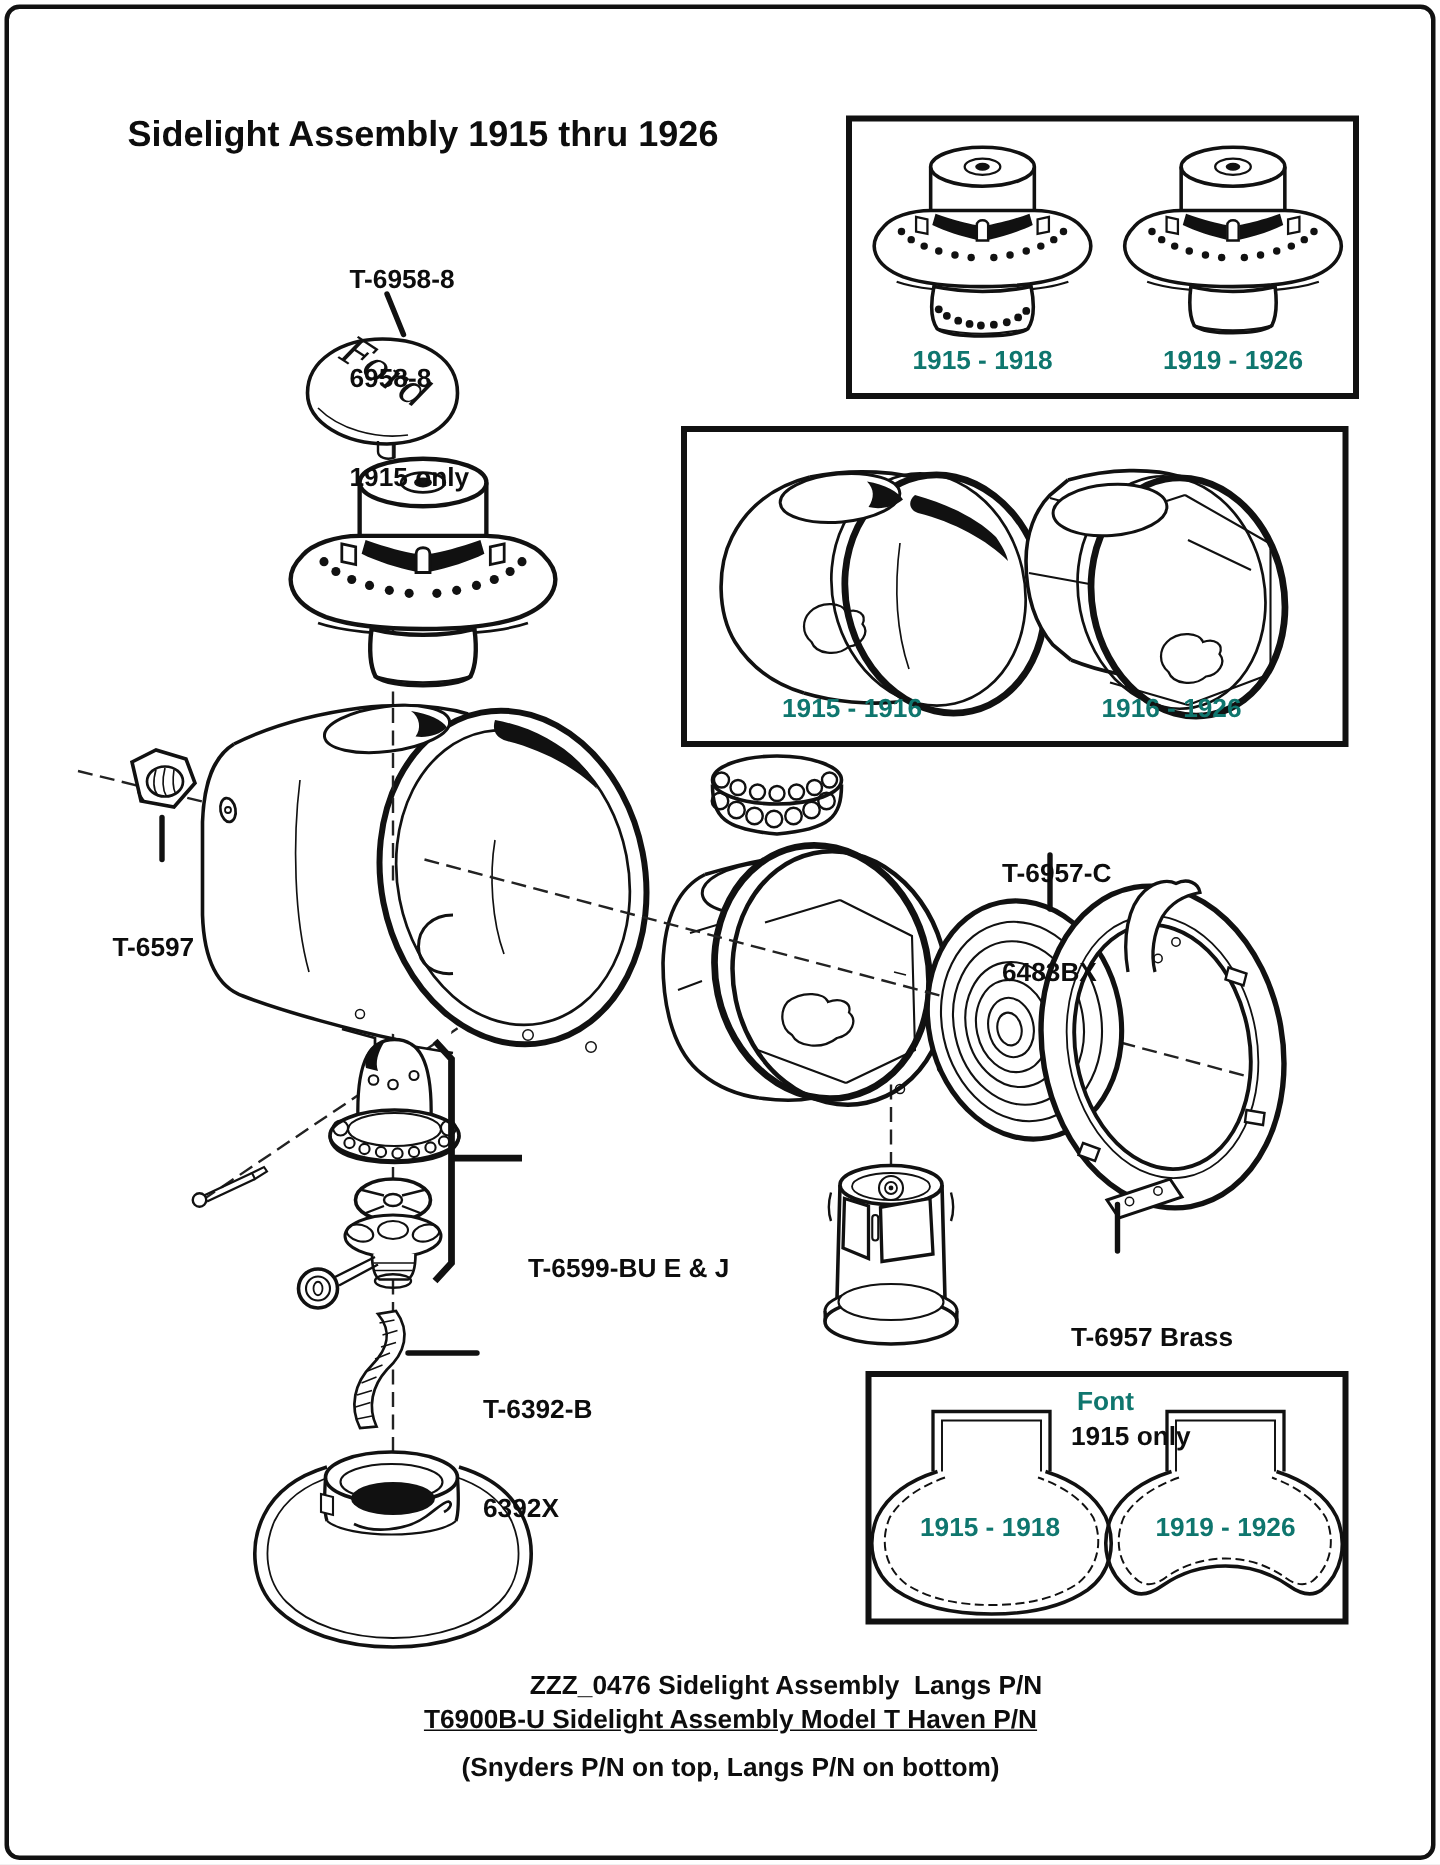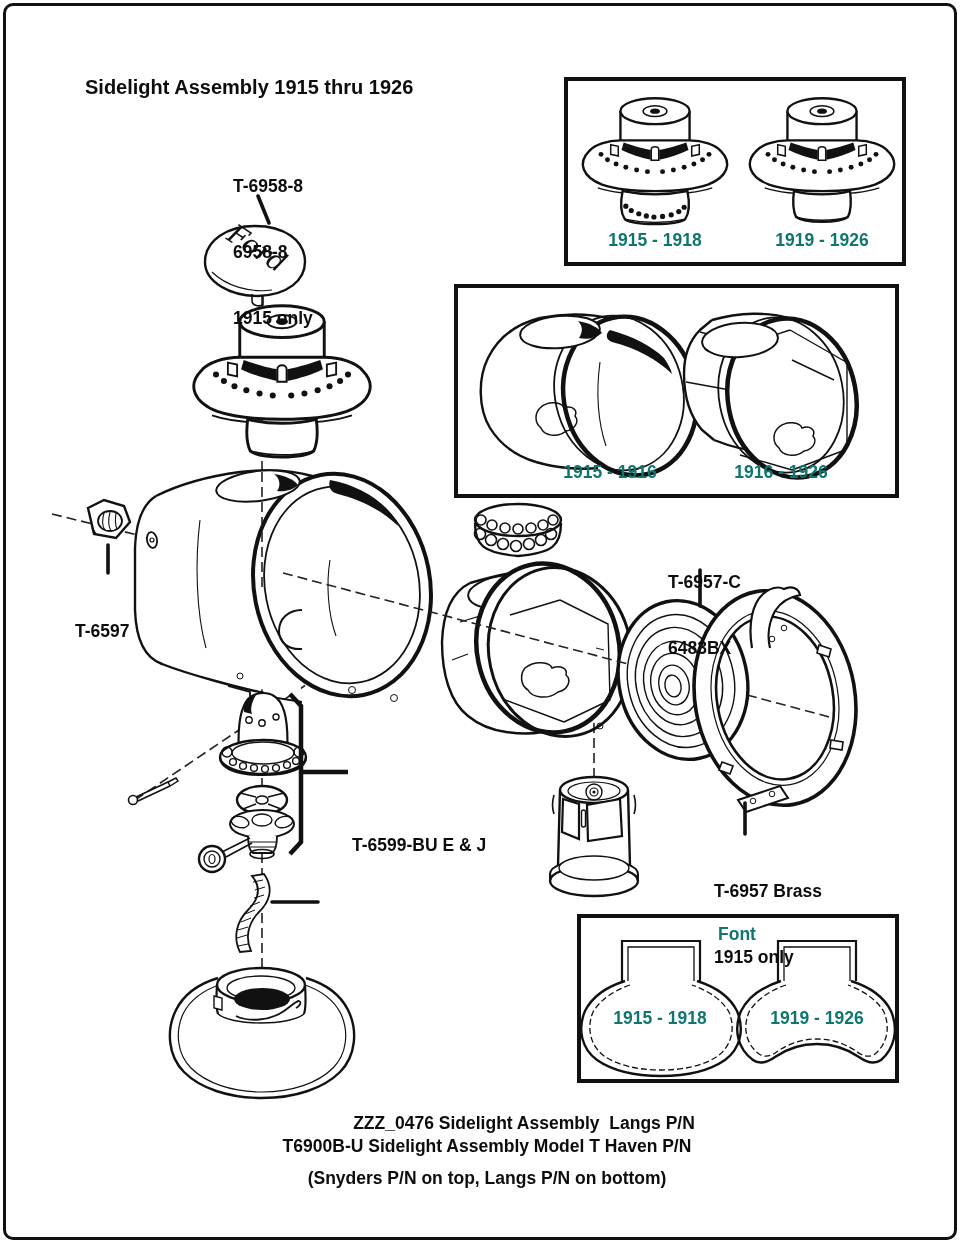--- a/index.html
+++ b/index.html
@@ -3,21 +3,21 @@
 <meta charset="utf-8">
 <style>
   html,body{margin:0;padding:0;background:#e8e8e8;}
   .page{position:relative;width:960px;height:1243px;background:#fff;margin:0 auto;
         font-family:"Liberation Sans", sans-serif;overflow:hidden;}
   .frame{position:absolute;left:3px;top:3px;width:948px;height:1231px;
          border:3px solid #111;border-radius:10px;}
   svg{position:absolute;left:0;top:0;}
   .lbl{position:absolute;font-weight:bold;font-size:17.5px;line-height:22px;
        color:#0d0d0d;white-space:pre;}
-  .title{position:absolute;font-weight:bold;font-size:20px;color:#0d0d0d;white-space:pre;}
+  .title{position:absolute;font-weight:bold;font-size:24px;color:#0d0d0d;white-space:pre;}
   .cap{position:absolute;font-weight:bold;font-size:17.5px;color:#0f766e;
        transform:translateX(-50%);white-space:pre;}
   .footer-line{position:absolute;font-weight:bold;font-size:17.5px;color:#0d0d0d;
        transform:translateX(-50%);white-space:pre;}
 </style>
 </head>
 <body>
 
 <div class="page">
   <div class="frame"></div>
@@ -345,32 +345,36 @@
 
   <div class="lbl" style="left:668px;top:527px;">
     <div>T-6957-C</div>
     <div>6483BX</div>
   </div>
 
   <div class="lbl" style="left:352px;top:790px;">
     <div>T-6599-BU E &amp; J</div>
   </div>
 
+  <div class="lbl" style="left:322px;top:884px;">
+    <div>T-6392-B</div>
+    <div>6392X</div>
+  </div>
 
   <div class="lbl" style="left:714px;top:836px;">
     <div>T-6957 Brass</div>
     <div>1915 only</div>
   </div>
 
   <div class="cap" style="left:655px;top:230px;">1915 - 1918</div>
   <div class="cap" style="left:822px;top:230px;">1919 - 1926</div>
 
-  <div class="cap" style="left:568px;top:462px;margin-left:42px;">1915 - 1916</div>
+  <div class="cap" style="left:568px;top:462px;">1915 - 1916</div>
   <div class="cap" style="left:781px;top:462px;">1916 - 1926</div>
 
   <div class="cap" style="left:737px;top:924px;">Font</div>
   <div class="cap" style="left:660px;top:1008px;">1915 - 1918</div>
   <div class="cap" style="left:817px;top:1008px;">1919 - 1926</div>
 
   <div class="footer-line" style="left:487px;top:1113px;margin-left:37px;">ZZZ_0476 Sidelight Assembly  Langs P/N</div>
-  <div class="footer-line" style="left:487px;top:1136px;">T6900B-U Sidelight Assembly Model T Haven P/N</div>
+  <div class="footer-line" style="left:487px;top:1136px;text-decoration:underline;">T6900B-U Sidelight Assembly Model T Haven P/N</div>
   <div class="footer-line" style="left:487px;top:1168px;">(Snyders P/N on top, Langs P/N on bottom)</div>
 </div>
 
 </body></html>

